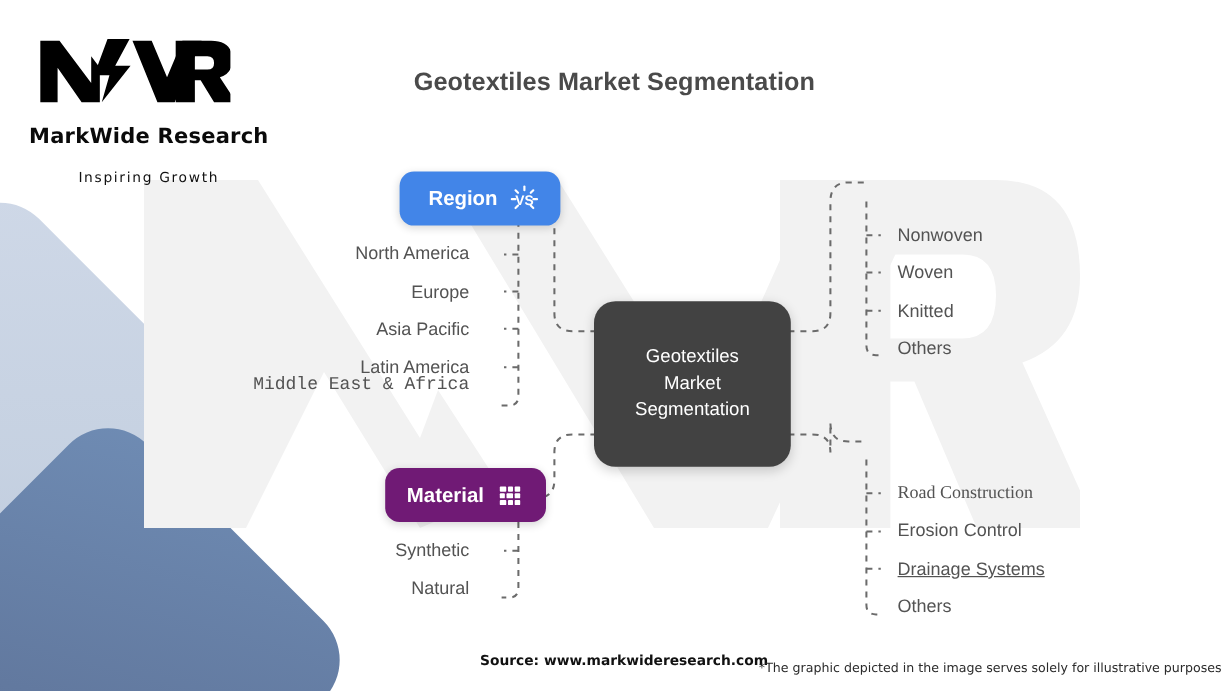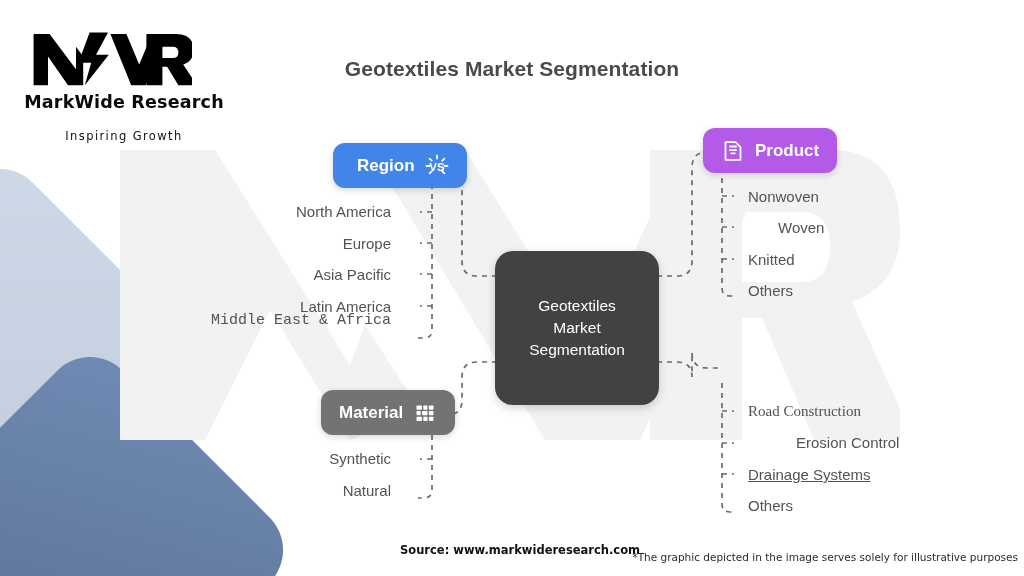--- a/index.html
+++ b/index.html
@@ -43,21 +43,21 @@
     width: 780px; height: 290px;
     opacity: 1;
   }
   .watermark svg { display:block; width:100%; height:100%; }
 
   
   .logo { position: absolute; left: 24px; top: 28px; width: 200px; }
   .logo-mark { display:block; width: 160px; height: 60px; margin-left: 8px; }
   .logo-name {
     font-size: 17.5px; font-weight: 700; color: #0a0a0a;
-    letter-spacing: .2px; text-align: center; margin-top: 4px;
+    letter-spacing: .2px; text-align: center; margin-top: 16px;
     font-family: "DejaVu Sans", sans-serif;
   }
   .logo-tag {
     font-size: 11.5px; font-weight: 400; color: #111; letter-spacing: 1.4px;
     text-align: center; margin-top: 17px;
     font-family: "DejaVu Sans", sans-serif;
   }
 
   
   .chart-title {
@@ -72,21 +72,21 @@
     position: absolute; left: 0; top: 0;
     width: 1024px; height: 576px;
   }
   #connectors path { fill: none; stroke: #6b6b6b; stroke-width: 1.7;
      stroke-dasharray: 5 5; stroke-linecap: butt; }
 
   
   .center-node {
     position: absolute;
     left: 495px; top: 251px;
-    width: 164px; height: 154px;
+    width: 164px; height: 138px;
     background: #424242;
     border-radius: 18px;
     display: flex; align-items: center; justify-content: center;
     box-shadow: 0 3px 10px rgba(0,0,0,.18);
   }
   .center-node-label {
     color: #ffffff; font-size: 15.5px; line-height: 1.43;
     text-align: center; font-weight: 400;
     white-space: pre-line;
   }
@@ -211,31 +211,22 @@
         <line x1="19.4" y1="4.6" x2="17.3" y2="6.7"></line>
         <line x1="1.5" y1="12" x2="4.5" y2="12"></line>
         <line x1="22.5" y1="12" x2="19.5" y2="12"></line>
         <line x1="4.6" y1="19.4" x2="6.7" y2="17.3"></line>
         <line x1="19.4" y1="19.4" x2="17.3" y2="17.3"></line>
       </g>
       <text x="12" y="16.5" font-family="Liberation Sans, sans-serif" font-size="11.5" font-weight="700" fill="#fff" text-anchor="middle">VS</text>
     </svg>
   </div>
 
-  <div class="badge product" style="background:#b45ae8;">
-    <svg class="b-ico" viewBox="0 0 24 24">
-      <path d="M4.5 3.2h10l5 5v12.6h-15z" fill="none" stroke="#fff" stroke-width="1.8" stroke-linejoin="round"></path>
-      <rect x="8" y="6.5" width="8" height="2" rx="1" fill="#fff"></rect>
-      <rect x="8" y="10.3" width="8" height="1.7" rx=".85" fill="#fff"></rect>
-      <rect x="9.3" y="13.5" width="5.4" height="1.7" rx=".85" fill="#fff"></rect>
-    </svg>
-    <span>Product</span>
-  </div>
-
-  <div class="badge material" style="background:#737373;">
+
+  <div class="badge material" style="background:#701a75;">
     <span>Material</span>
     <svg class="b-ico" viewBox="0 0 24 24">
       <g fill="#fff">
         <rect x="3.5" y="4.5" width="5.4" height="4.2" rx=".7"></rect>
         <rect x="10.3" y="4.5" width="4.2" height="4.2" rx=".7"></rect>
         <rect x="15.9" y="4.5" width="4.6" height="4.2" rx=".7"></rect>
         <rect x="3.5" y="10.1" width="4.2" height="4.2" rx=".7"></rect>
         <rect x="9.1" y="10.1" width="5.4" height="4.2" rx=".7"></rect>
         <rect x="15.9" y="10.1" width="4.6" height="4.2" rx=".7"></rect>
         <rect x="3.5" y="15.7" width="5.4" height="4.2" rx=".7"></rect>
@@ -246,28 +237,28 @@
   </div>
 
 
   <div class="leaf r" style="right:633px; top:204px;">North America</div>
   <div class="leaf r" style="right:633px; top:236px;">Europe</div>
   <div class="leaf r" style="right:633px; top:267px;">Asia Pacific</div>
   <div class="leaf r" style="right:633px; top:299px;">Latin America</div>
   <div class="leaf r" style="right:633px; top:313px;font-family:Liberation Mono, monospace;">Middle East &amp; Africa</div>
 
   <div class="leaf" style="left:748px; top:189px;">Nonwoven</div>
-  <div class="leaf" style="left:778px; top:220px;">Woven</div>
+  <div class="leaf" style="left:748px; top:220px;">Woven</div>
   <div class="leaf" style="left:748px; top:252px;">Knitted</div>
   <div class="leaf" style="left:748px; top:283px;">Others</div>
 
   <div class="leaf r" style="right:633px; top:451px;">Synthetic</div>
   <div class="leaf r" style="right:633px; top:483px;">Natural</div>
 
   <div class="leaf" style="left:748px; top:404px;font-family:Liberation Serif, serif;">Road Construction</div>
-  <div class="leaf" style="left:748px; top:435px;margin-left:48px;">Erosion Control</div>
+  <div class="leaf" style="left:748px; top:435px;">Erosion Control</div>
   <div class="leaf" style="left:748px; top:467px;text-decoration:underline;">Drainage Systems</div>
   <div class="leaf" style="left:748px; top:498px;">Others</div>
 
   <div class="source">Source: www.markwideresearch.com</div>
   <div class="disclaimer">*The graphic depicted in the image serves solely for illustrative purposes</div>
 
 </div>
 
 </body></html>

